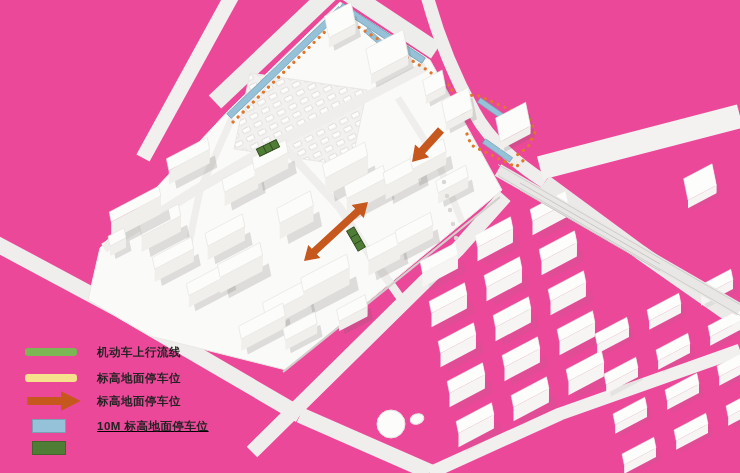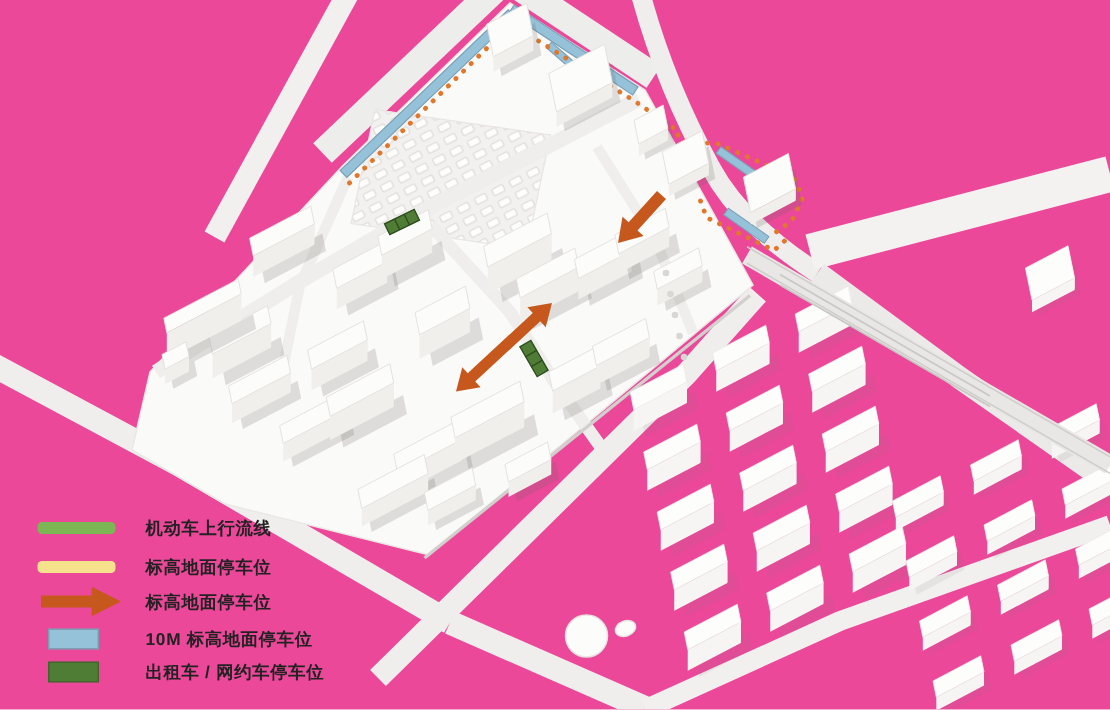--- a/index.html
+++ b/index.html
@@ -22,21 +22,21 @@
   .lrow{display:flex;align-items:center;}
   .swcol{width:58px;display:flex;align-items:center;flex:none;}
   .lbl{margin-left:14px;font-size:11.5px;font-weight:bold;color:#222;
        letter-spacing:0.5px;white-space:nowrap;}
   .bar{width:52px;height:8px;border-radius:3px;}
   .rect{width:34px;height:14px;margin-left:7px;border:1px solid rgba(0,0,0,0.18);
         box-sizing:border-box;}
   .row1{height:8px;margin-top:4px;}
   .row2{height:8px;margin-top:18px;}
   .row3{height:24px;margin-top:7px;}
-  .row4{height:14px;margin-top:6px;}
+  .row4{height:14px;margin-top:6px;text-decoration:underline;}
   .row5{height:14px;margin-top:8px;}
 </style>
 </head>
 <body>
 
 <div class="stage">
 
 <svg id="map" width="740" height="473" viewBox="0 0 740 473">
   <defs>
     <pattern id="carsPat" width="13" height="9" patternUnits="userSpaceOnUse" patternTransform="rotate(-27)">
@@ -505,17 +505,16 @@
   <div class="lrow row4">
     <span class="swcol">
           <span class="rect" style="background-color: rgb(149, 193, 217);"></span>
         </span>
     <span class="lbl">10M 标高地面停车位</span>
   </div>
   <div class="lrow row5">
     <span class="swcol">
           <span class="rect" style="background-color: rgb(79, 125, 53);"></span>
         </span>
-    <span class="lbl">出租车 / 网约车停车位</span>
   </div>
 </div>
 
 </div>
 
 </body></html>

